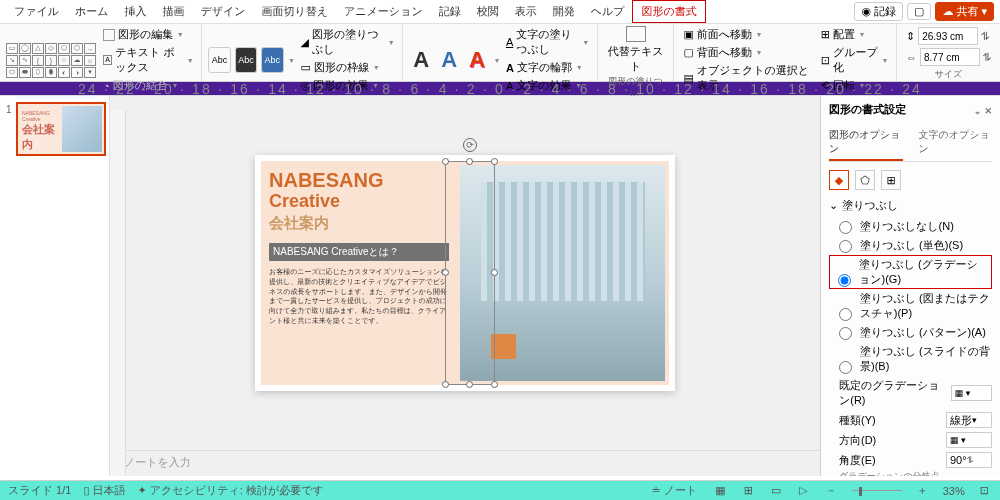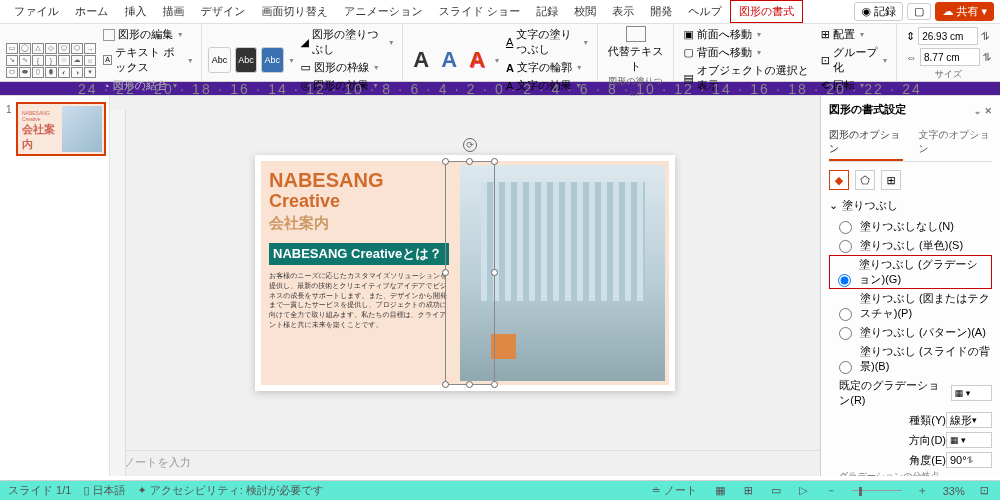--- a/index.html
+++ b/index.html
@@ -33,62 +33,61 @@
 .thumb .tright{position:absolute;right:2px;top:2px;bottom:2px;width:40px;background:linear-gradient(135deg,#cde 0%,#9bc 100%)}
 .canvas-wrap{flex:1;background:#f0f0f0;position:relative;display:flex;flex-direction:column}
 .vruler{position:absolute;left:0;top:14px;bottom:0;width:16px;background:#f4f4f4;border-right:1px solid #ddd}
 .slide-stage{flex:1;display:flex;align-items:center;justify-content:center;position:relative}
 .slide{width:420px;height:236px;background:#fff;box-shadow:0 2px 8px rgba(0,0,0,.2);position:relative}
 .slide .bgpad{position:absolute;inset:6px;background:#fbe3d4}
 .slide .leftcol{position:absolute;left:14px;top:14px;width:180px}
 .slide h1{color:#d16b2c;font-size:20px;font-weight:bold;line-height:1.1}
 .slide h2{color:#d16b2c;font-size:18px;font-weight:bold}
 .slide h3{color:#c96;font-size:15px;margin-top:2px}
-.slide .band{background:#0f766e;color:#fff;font-size:13px;padding:2px 4px;margin-top:10px;font-weight:bold}
+.slide .band{background:#737373;color:#fff;font-size:10px;padding:2px 4px;margin-top:10px;font-weight:normal}
 .slide .body{font-size:7px;color:#333;margin-top:6px;line-height:1.4}
 .slide .photo{position:absolute;right:10px;top:10px;bottom:10px;width:205px;background:linear-gradient(180deg,#dce8ee 0%,#b8cdd6 55%,#8fa8b0 100%);overflow:hidden}
 .slide .photo::before{content:"";position:absolute;left:10%;right:10%;top:8%;height:55%;background:repeating-linear-gradient(90deg,#cfe0e8 0 6px,#b0c8d2 6px 12px)}
 .slide .photo::after{content:"";position:absolute;left:15%;bottom:10%;width:25px;height:25px;background:#d84}
 .selbox{position:absolute;left:190px;top:6px;width:50px;height:224px;border:1px solid #888}
 .handle{position:absolute;width:7px;height:7px;background:#fff;border:1px solid #666;border-radius:50%}
 .rot{position:absolute;left:50%;top:-24px;transform:translateX(-50%);width:14px;height:14px;border:1px solid #666;border-radius:50%;color:#666;font-size:9px;display:flex;align-items:center;justify-content:center}
 .notes{height:26px;border-top:1px solid #ddd;padding:4px 14px;color:#999;font-size:11px}
 .panel{width:180px;border-left:1px solid #d0d0d0;background:#fdfdfd;padding:6px 8px;overflow:hidden;position:relative}
 .panel .ptitle{font-weight:bold;font-size:12px;display:flex;justify-content:space-between;align-items:center}
 .panel .ptabs{display:flex;gap:16px;margin-top:8px;border-bottom:1px solid #ddd}
 .panel .ptab{padding:3px 0;font-size:10px;color:#666}
 .panel .ptab.active{color:#333;border-bottom:2px solid #d83b01}
 .picons{display:flex;gap:6px;margin:8px 0}
 .picons span{width:20px;height:20px;border:1px solid #ccc;display:flex;align-items:center;justify-content:center;font-size:11px}
 .picons span.active{border-color:#d83b01;color:#d83b01}
 .section-h{font-size:11px;margin:6px 0 4px;display:flex;align-items:center;gap:4px}
 .radio-row{display:flex;align-items:flex-end;gap:8px;padding:2px 0 2px 10px;font-size:10px}
 .radio-row input{margin:0}
 .radio-row.hl{border:1px solid #c00;padding:1px 3px 1px 8px}
-.prop-row{display:flex;align-items:center;justify-content:flex-end;padding:2px 0 2px 10px;font-size:10px}
+.prop-row{display:flex;align-items:center;justify-content:space-between;padding:2px 0 2px 10px;font-size:10px}
 .prop-row .val{border:1px solid #ccc;background:#fff;width:46px;height:16px;font-size:9px;display:flex;align-items:center;padding:0 3px}
 .statusbar{position:absolute;left:0;right:0;bottom:0;height:20px;border-top:1px solid #d0d0d0;background:#5eead4;display:flex;align-items:center;padding:0 8px;font-size:10px;color:#555;gap:12px}
 .statusbar .spacer{flex:1}
 .sbtn{padding:0 3px}
 .mini{font-size:9px;color:#777}
 .chev{font-size:8px;color:#888;margin-left:2px}
 .sq{width:12px;height:12px;border:1px solid #999;display:inline-block}
 </style>
 </head>
 <body>
 
 <div class="menubar">
   <span class="tab">ファイル</span>
   <span class="tab">ホーム</span>
   <span class="tab">挿入</span>
   <span class="tab">描画</span>
   <span class="tab">デザイン</span>
   <span class="tab">画面切り替え</span>
   <span class="tab">アニメーション</span>
-  <span class="tab">スライド ショー</span>
   <span class="tab">記録</span>
   <span class="tab">校閲</span>
   <span class="tab">表示</span>
   <span class="tab">開発</span>
   <span class="tab">ヘルプ</span>
   <span class="tab active">図形の書式</span>
   <span class="spacer"></span>
   <span class="rbtn">◉ <span>記録</span></span>
   <span class="rbtn">▢</span>
   <span class="rbtn share">☁ <span>共有</span> ▾</span>

